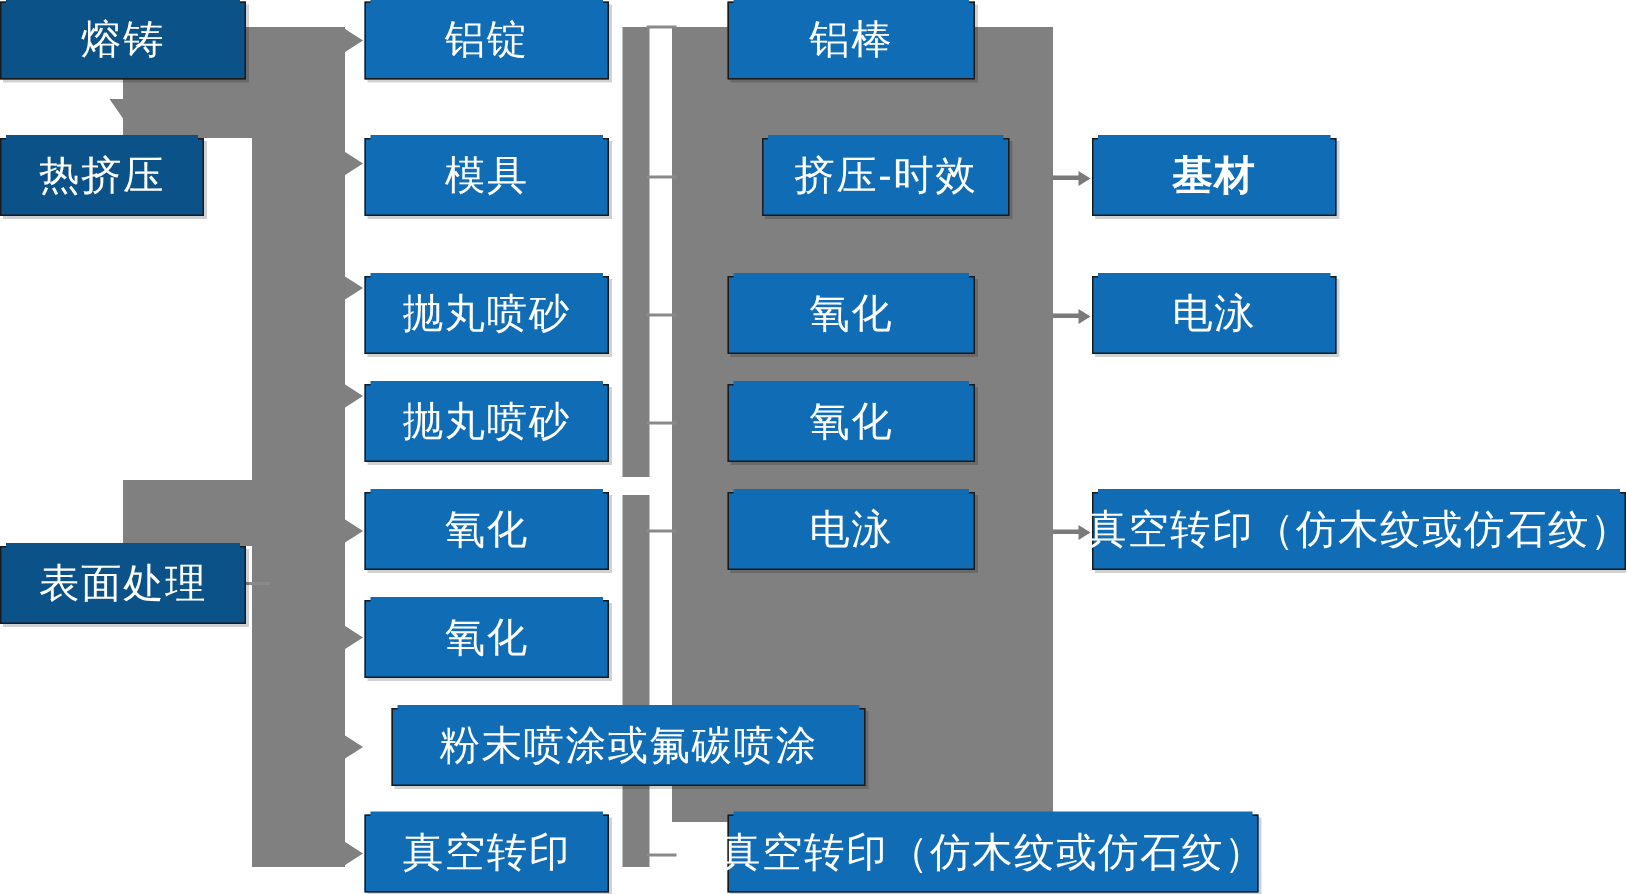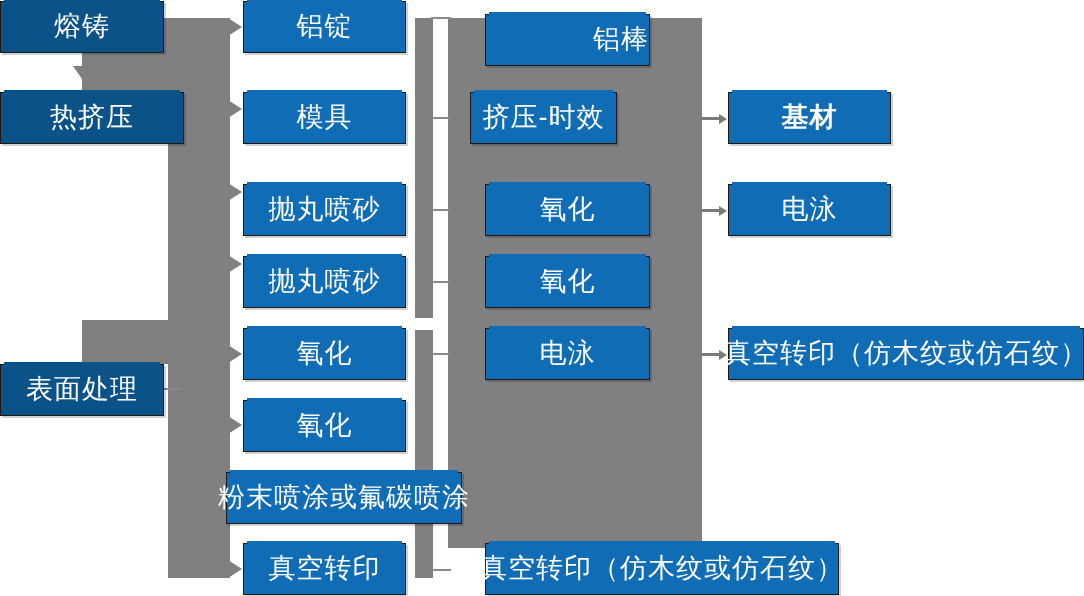--- a/index.html
+++ b/index.html
@@ -131,21 +131,21 @@
   <div class="arrow" style="left:702px;top:350px;width:26px;">
     <div class="shaft" style="width:18px;"></div>
     <div class="head" style="left:17px;"></div>
   </div>
 
   <div class="node dark" style="left:0px;top:1px;width:164px;height:52px;">
     <span class="cap"></span>
     <span>熔铸</span>
   </div>
 
-  <div class="node dark" style="left:0px;top:92px;width:184px;height:52px;">
+  <div class="node dark" style="left:0px;top:92px;width:136px;height:52px;">
     <span class="cap"></span>
     <span>热挤压</span>
   </div>
 
   <div class="node dark" style="left:0px;top:364px;width:164px;height:52px;">
     <span class="cap"></span>
     <span>表面处理</span>
   </div>
 
   <div class="node light" style="left:243px;top:1px;width:163px;height:52px;text-align:right;">
@@ -171,36 +171,36 @@
   <div class="node light" style="left:243px;top:328px;width:163px;height:52px;">
     <span class="cap"></span>
     <span>氧化</span>
   </div>
 
   <div class="node light" style="left:243px;top:400px;width:163px;height:52px;">
     <span class="cap"></span>
     <span>氧化</span>
   </div>
 
-  <div class="node light" style="left:226px;top:472px;width:236px;height:52px;">
+  <div class="node light" style="left:261px;top:472px;width:316px;height:52px;">
     <span class="cap"></span>
     <span>粉末喷涂或氟碳喷涂</span>
   </div>
 
   <div class="node light" style="left:243px;top:543px;width:163px;height:52px;">
     <span class="cap"></span>
     <span>真空转印</span>
   </div>
 
-  <div class="node light" style="left:485px;top:14px;width:165px;height:52px;justify-content:flex-end;">
+  <div class="node light" style="left:485px;top:1px;width:165px;height:52px;">
     <span class="cap"></span>
     <span>铝棒</span>
   </div>
 
-  <div class="node light" style="left:470px;top:92px;width:147px;height:52px;">
+  <div class="node light" style="left:508px;top:92px;width:165px;height:52px;">
     <span class="cap"></span>
     <span>挤压-时效</span>
   </div>
 
   <div class="node light" style="left:485px;top:184px;width:165px;height:52px;">
     <span class="cap"></span>
     <span>氧化</span>
   </div>
 
   <div class="node light" style="left:485px;top:256px;width:165px;height:52px;">

